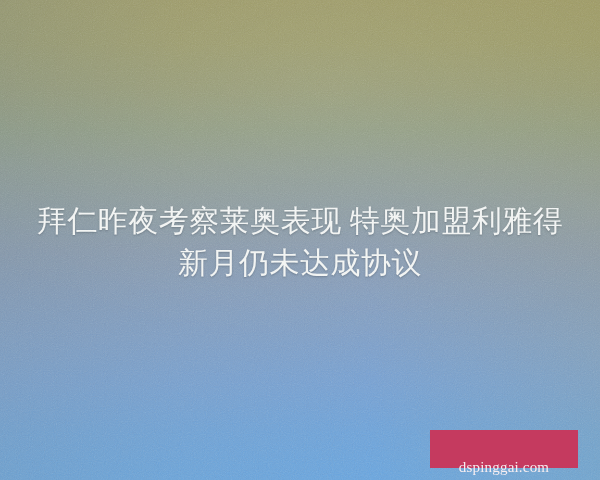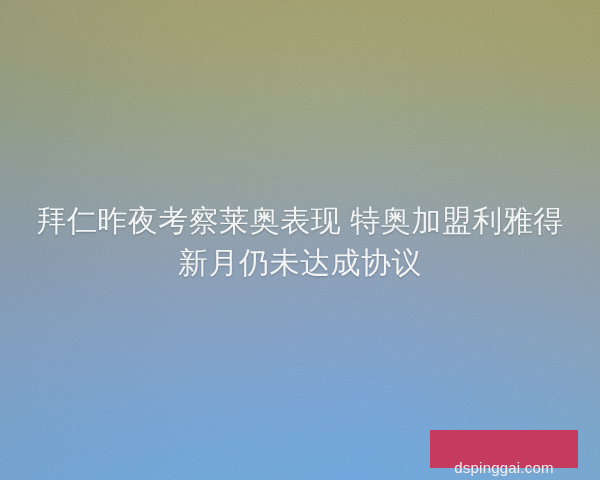--- a/index.html
+++ b/index.html
@@ -6,21 +6,21 @@
     margin: 0;
     padding: 0;
     background: #ffffff;
   }
 
   #canvas {
     position: relative;
     width: 600px;
     height: 480px;
     overflow: hidden;
-    font-family: Liberation Sans, sans-serif;
+    font-family: Liberation Serif, serif;
   }
 
   
   .bg-base {
     position: absolute;
     inset: 0;
     background: linear-gradient(
       180deg,
       #9a9760 0%,
       #989864 9%,

